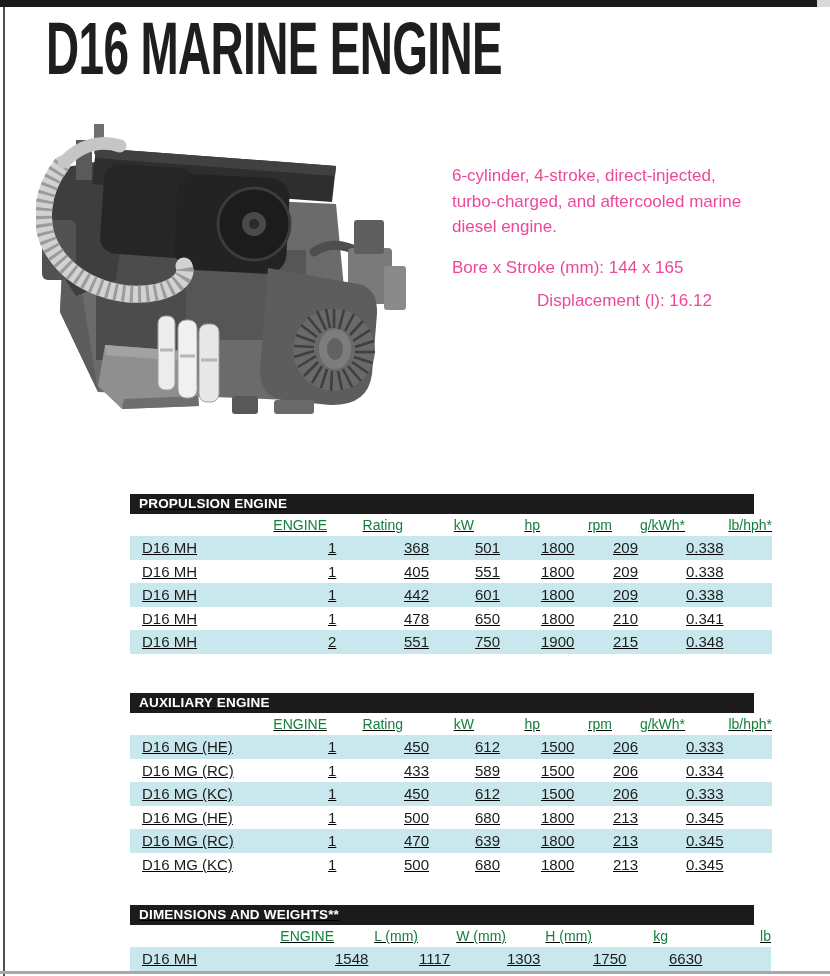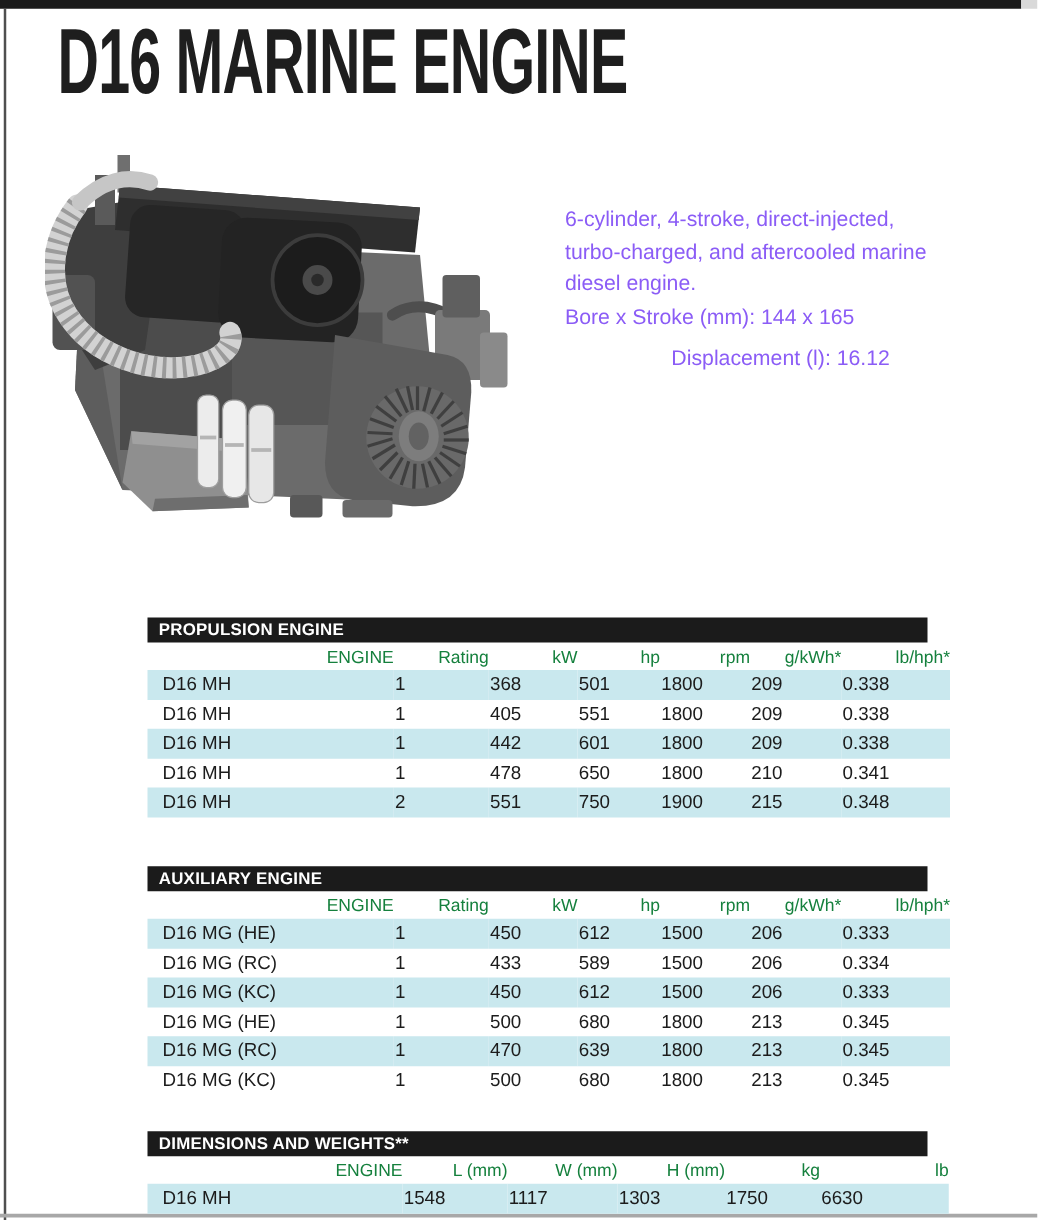--- a/index.html
+++ b/index.html
@@ -19,27 +19,27 @@
   .page-title{
     position:absolute;left:46px;top:6px;margin:0;
     font-size:74px;font-weight:bold;color:#1e1e1e;letter-spacing:-1px;
     transform:scaleX(0.62);transform-origin:left top;white-space:nowrap;
   }
 
   
   .engine-art{position:absolute;left:36px;top:100px;width:412px;height:340px;}
 
   
-  .specs{position:absolute;left:452px;top:163px;width:345px;color:#8b5cf6;font-size:17px;line-height:25.5px;}
+  .specs{position:absolute;left:452px;top:163px;width:345px;color:#ec4899;font-size:17px;line-height:25.5px;}
   .desc-line{display:block;}
-  .spec-line-1{margin-top:1px;}
+  .spec-line-1{margin-top:15px;}
   .spec-line-2{margin-top:8px;text-align:center;}
 
   
-  .table-block{position:absolute;left:118px;width:624px;}
+  .table-block{position:absolute;left:130px;width:624px;text-decoration:underline;}
   .tb-propulsion{top:494px;}
   .tb-auxiliary{top:693px;}
   .tb-dimensions{top:905px;}
   .bar{
     height:20px;line-height:20px;background:var(--bar,#1b1b1b);color:var(--bar-text,#ffffff);
     font-size:13.5px;font-weight:bold;padding-left:9px;letter-spacing:.2px;
   }
   table.spec-table{width:624px;border-collapse:collapse;table-layout:fixed;}
   table.spec-table th{
     height:22px;font-size:14px;font-weight:normal;text-align:right;

